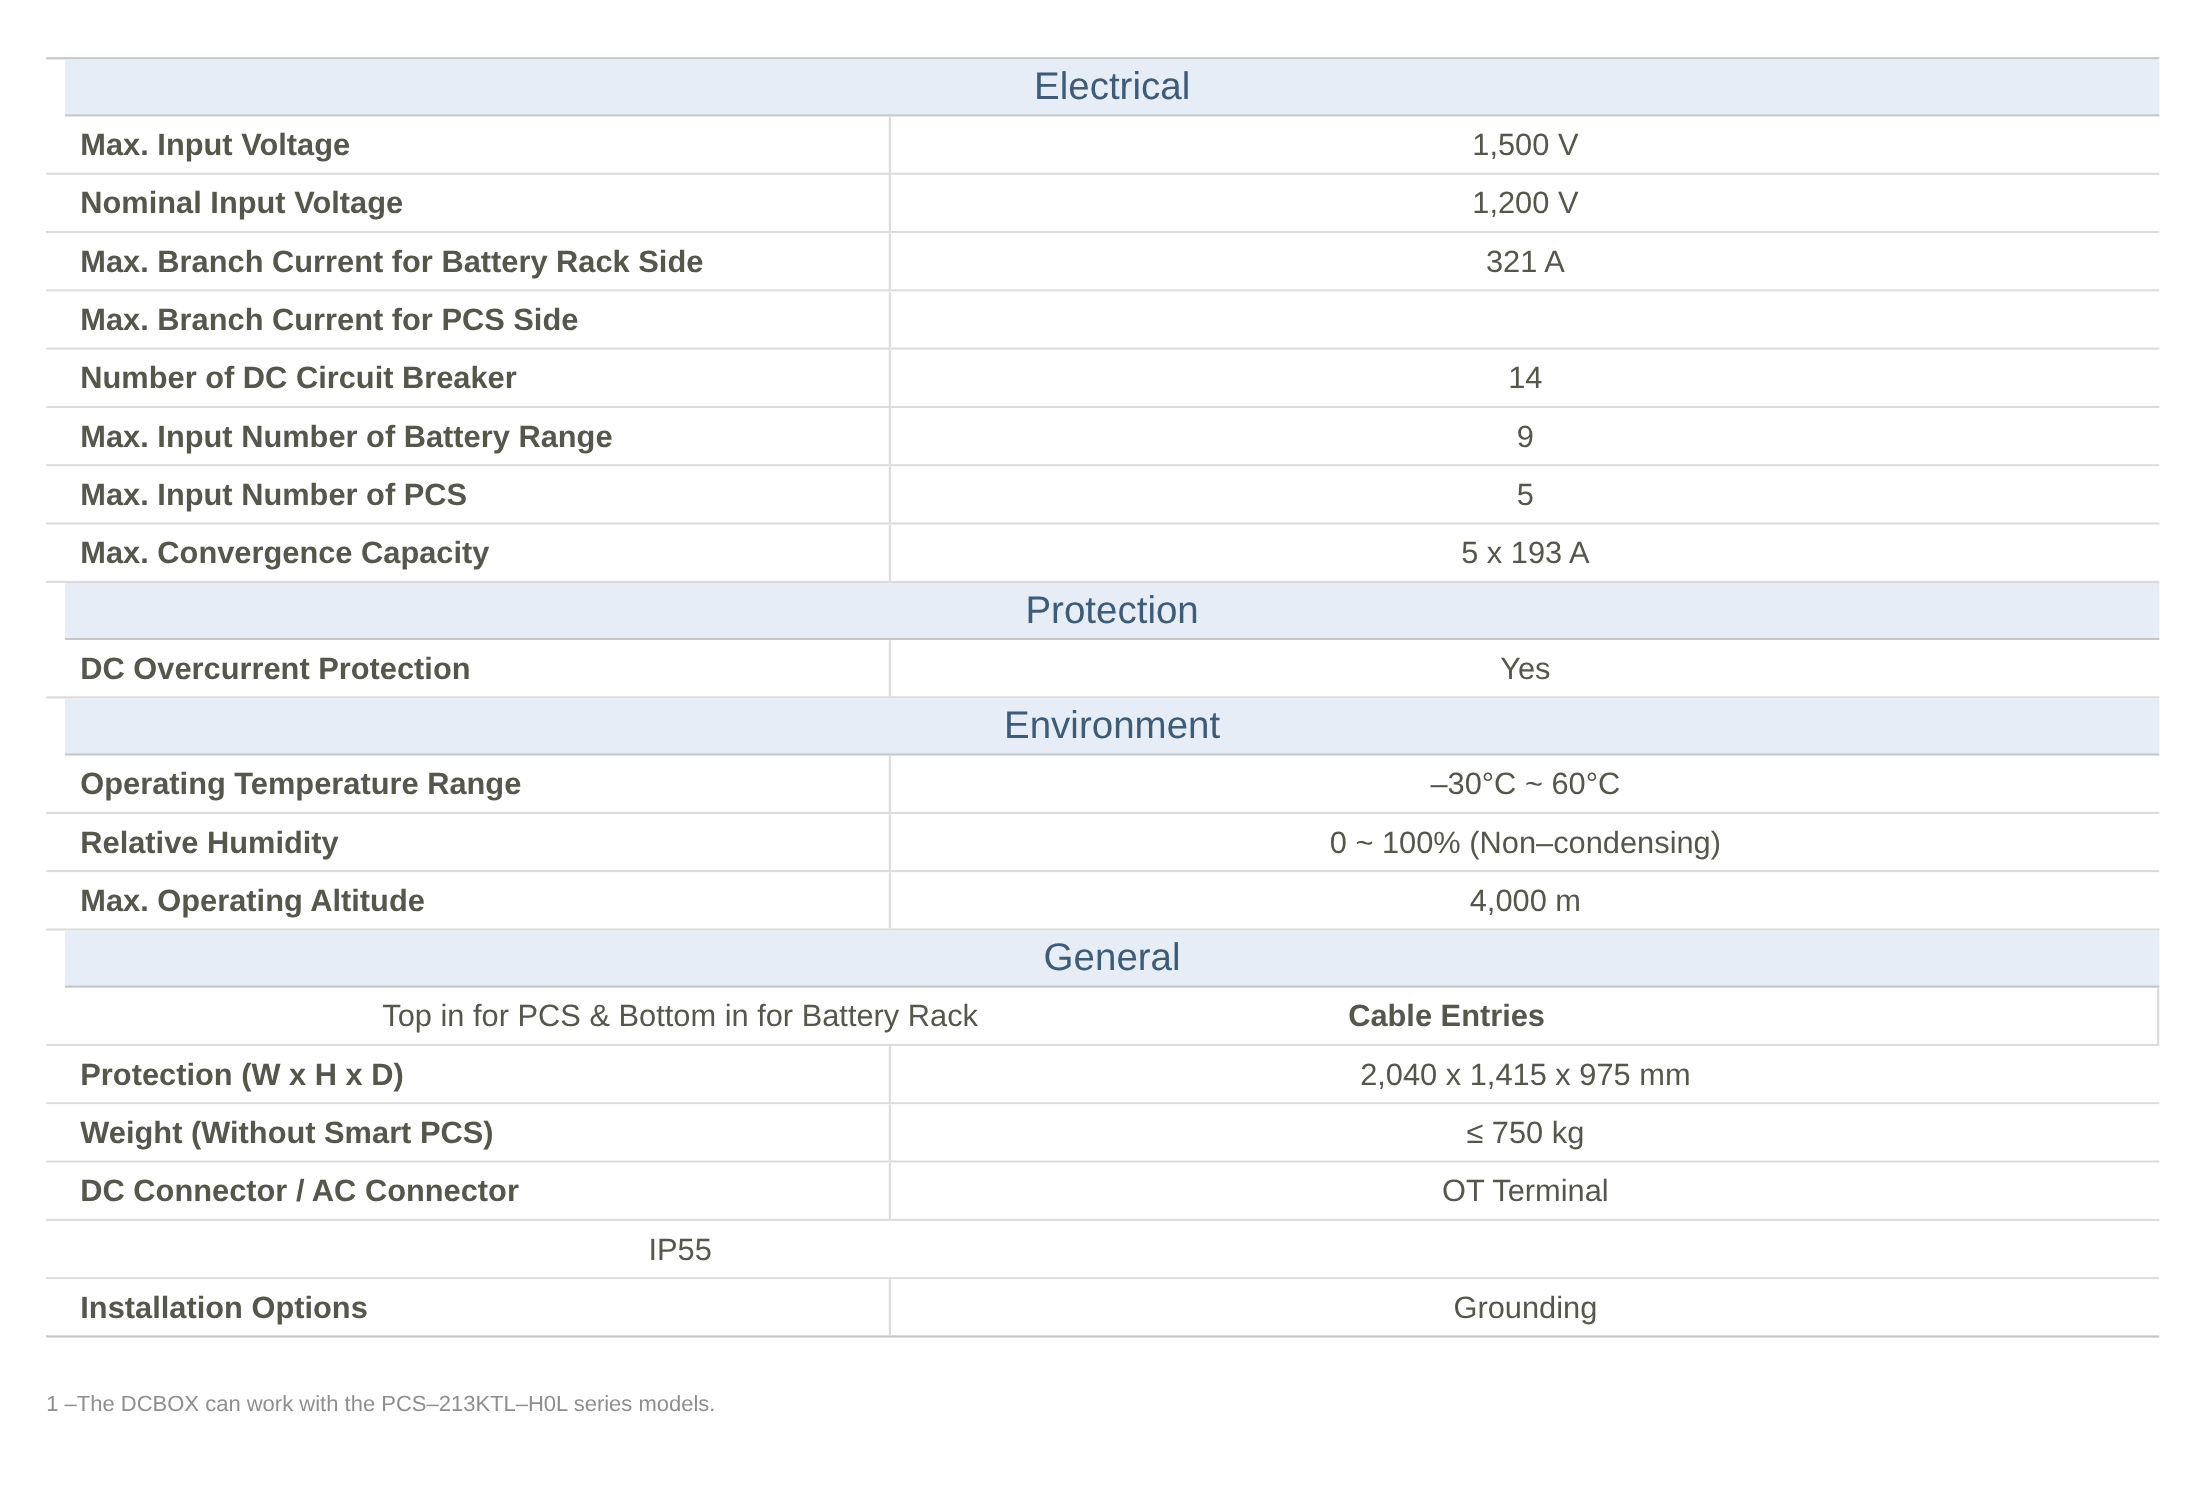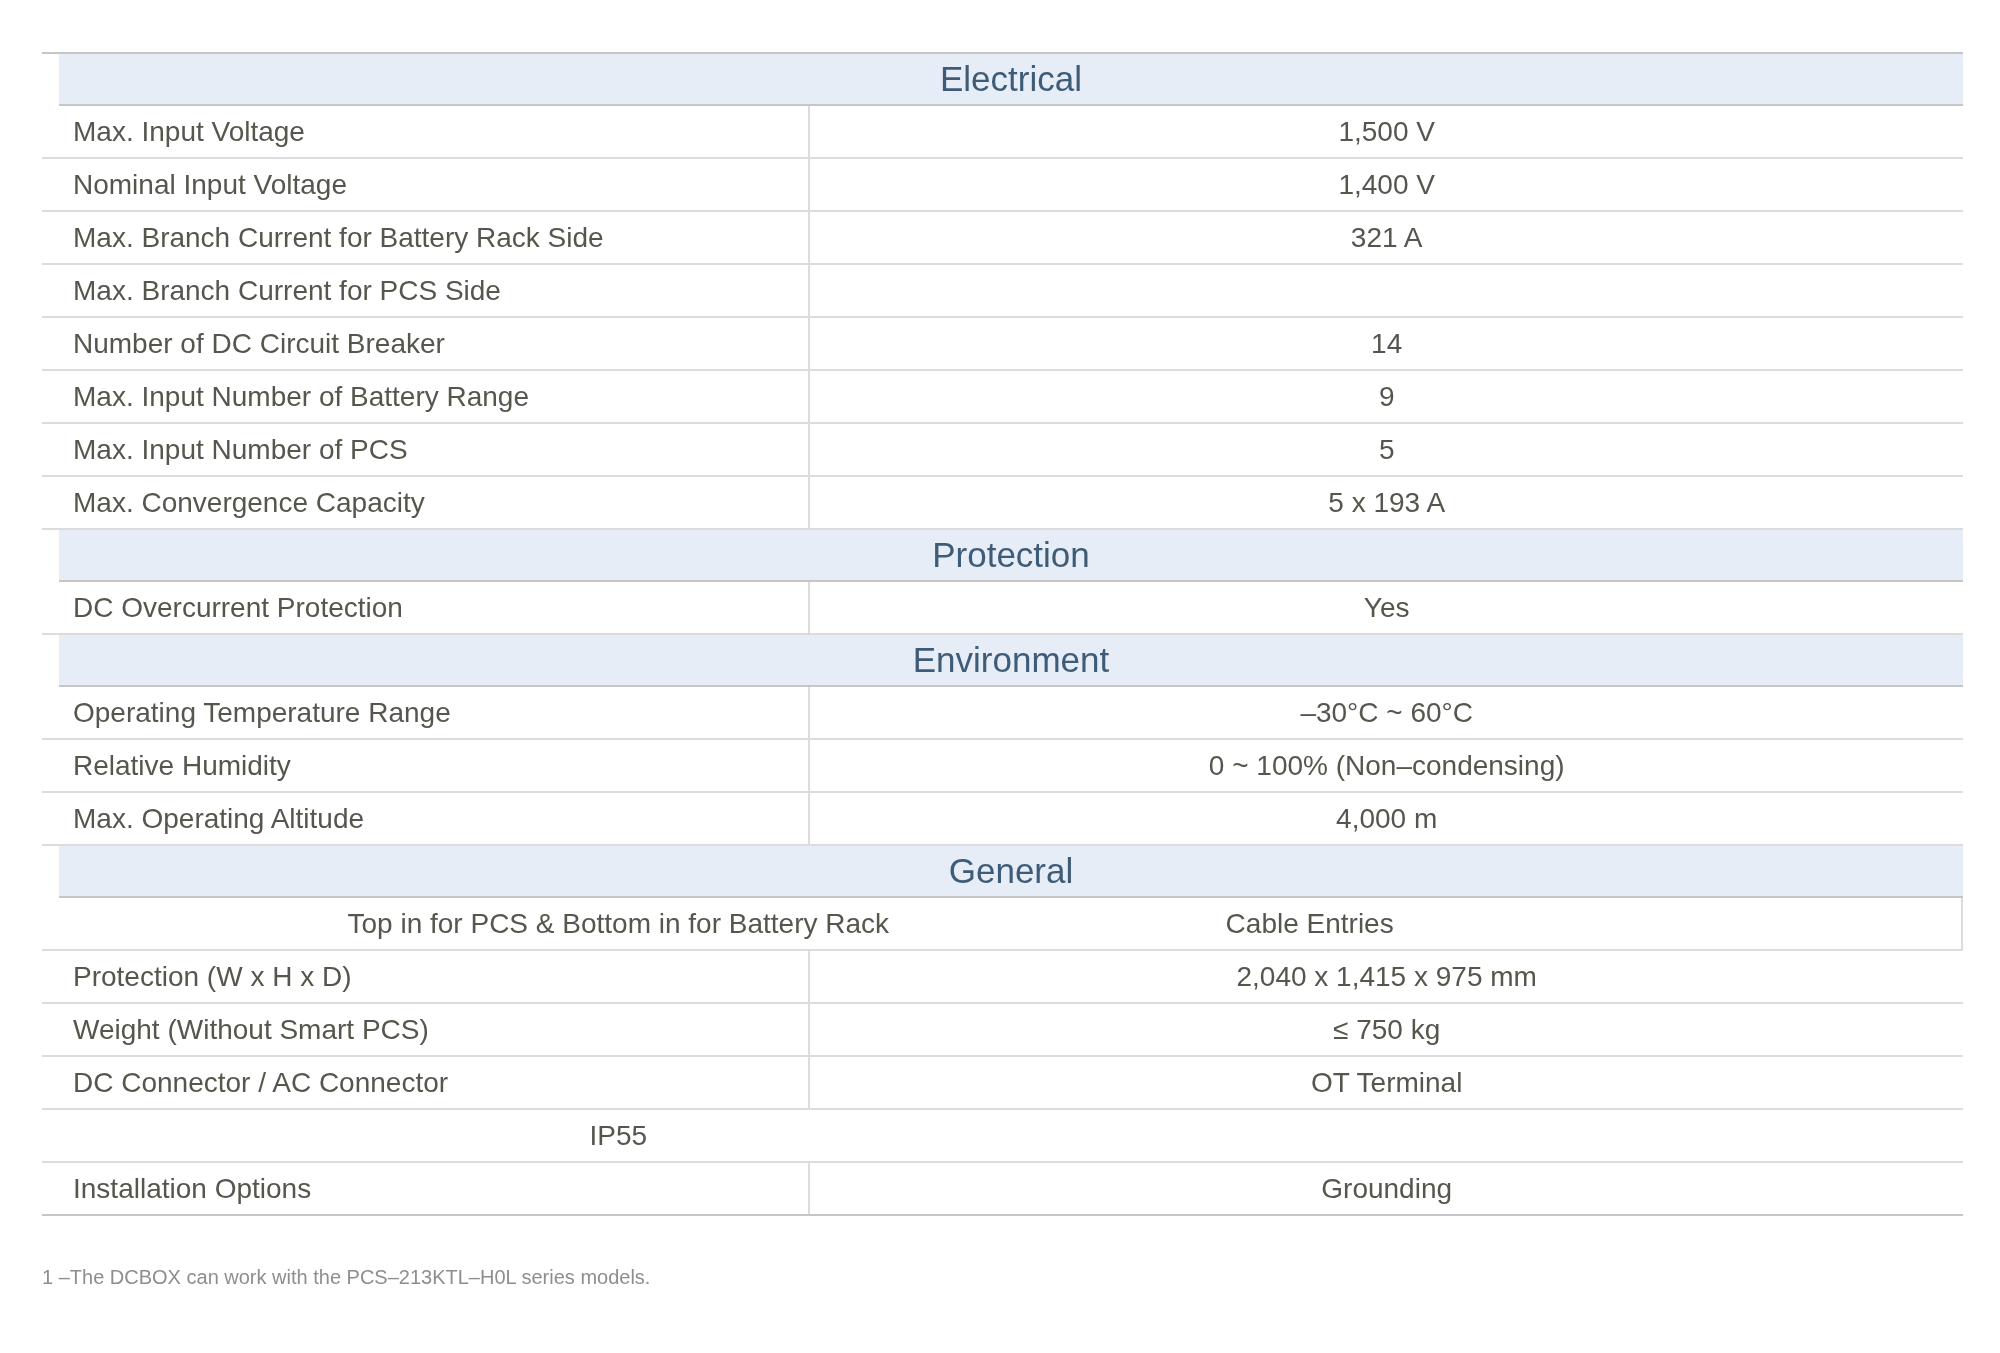--- a/index.html
+++ b/index.html
@@ -31,41 +31,41 @@
   }
   .spec-row{
     display:flex;height:53px;border-bottom:2px solid var(--row-border);
     box-sizing:border-box;background:#ffffff;
   }
   .spec-table > .spec-row:last-child{border-bottom-color:var(--band-border);}
   .cell{
     display:flex;align-items:center;box-sizing:border-box;
     font-size:28px;color:var(--body-text);white-space:nowrap;
   }
-  .cell.label{width:40%;padding-left:31px;border-right:2px solid var(--row-border);}
+  .cell.label{width:40%;padding-left:31px;border-right:2px solid var(--row-border);font-weight:bold;}
   .cell.value{width:60%;justify-content:center;text-align:center;}
   .footnote{
     position:absolute;left:42px;top:1266px;
     font-size:20px;color:var(--footnote-text);text-align:right;
   }
 </style>
 </head>
 <body>
 
 <div class="spec-table">
     <div class="section-band">
       <span>Electrical</span>
     </div>
     <div class="spec-row">
       <div class="cell label">Max. Input Voltage</div>
       <div class="cell value">1,500 V</div>
     </div>
     <div class="spec-row">
       <div class="cell label">Nominal Input Voltage</div>
-      <div class="cell value">1,400 V</div>
+      <div class="cell value">1,200 V</div>
     </div>
     <div class="spec-row">
       <div class="cell label">Max. Branch Current for Battery Rack Side</div>
       <div class="cell value">321 A</div>
     </div>
     <div class="spec-row">
       <div class="cell label">Max. Branch Current for PCS Side</div>
     </div>
     <div class="spec-row">
       <div class="cell label">Number of DC Circuit Breaker</div>

